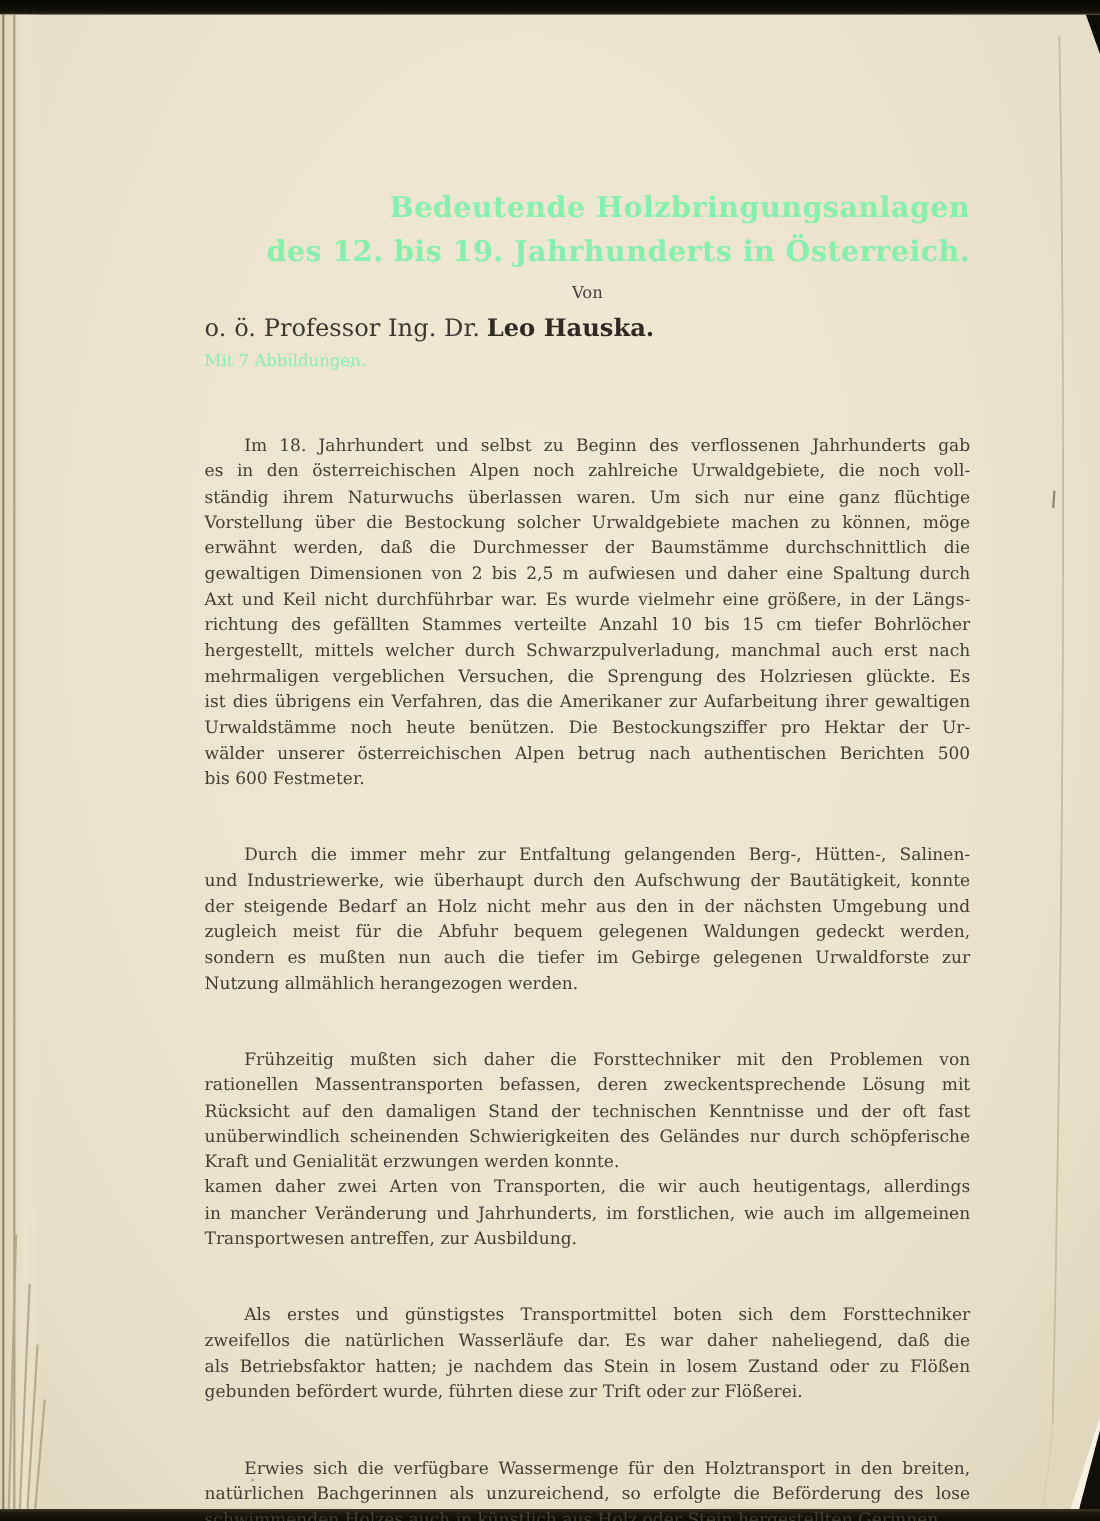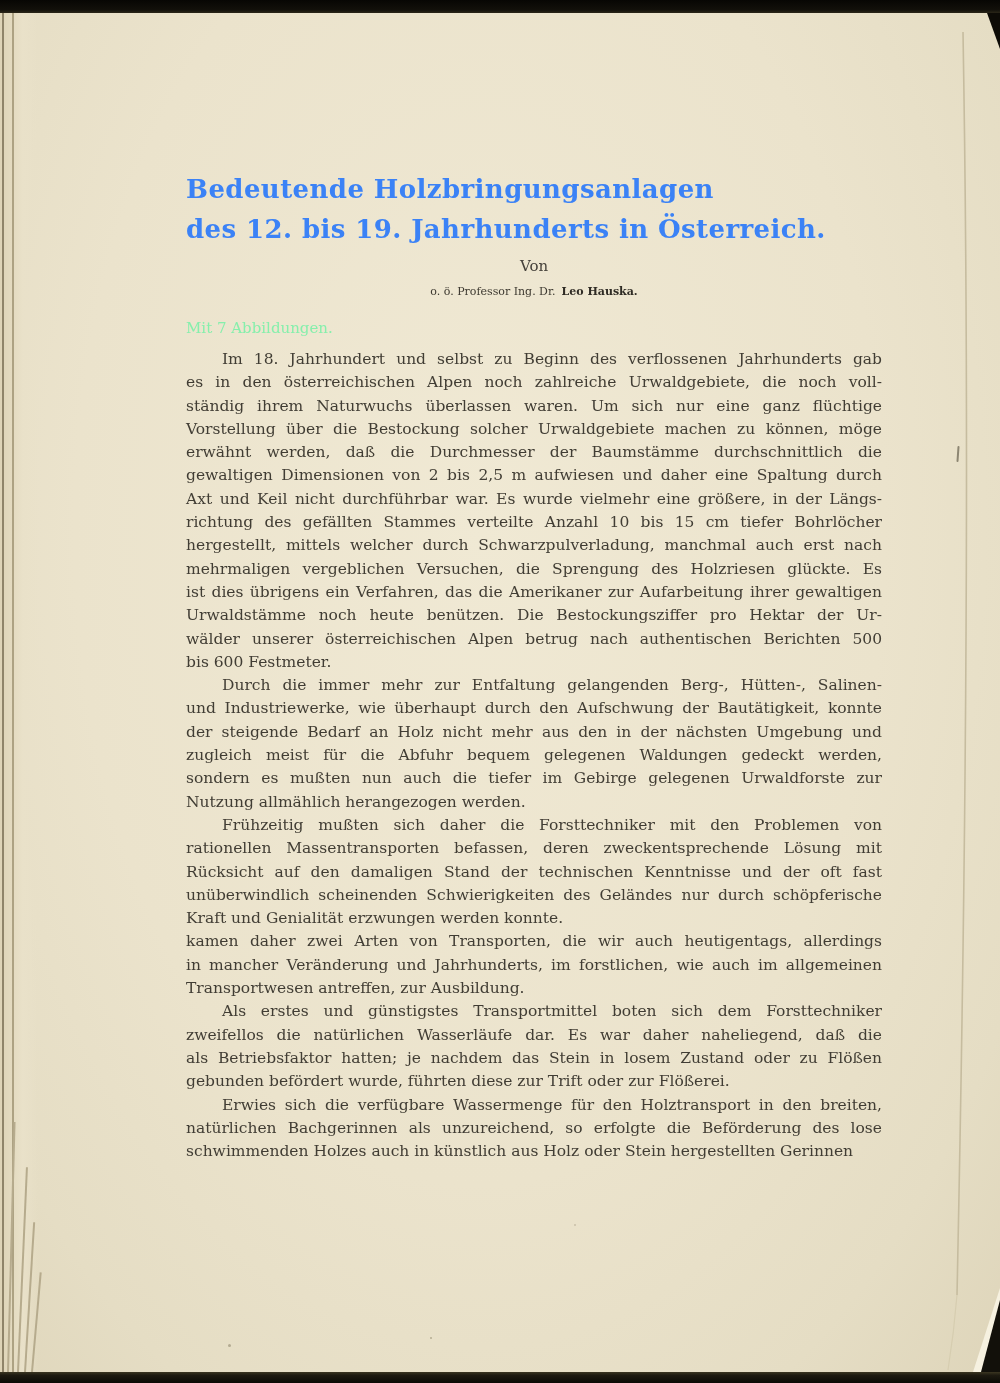--- a/index.html
+++ b/index.html
@@ -32,29 +32,29 @@
   .corner-br-hl { position:absolute; bottom:11px; right:0; width:27px; height:84px;
     background:#f6f1e0; clip-path:polygon(100% 0,100% 100%,0 100%); }
   .corner-br { position:absolute; bottom:11px; right:0; width:19px; height:72px;
     background:#12100a; clip-path:polygon(100% 0,100% 100%,0 100%); }
   .band-top { position:absolute; left:0; right:0; top:0; height:13px;
     background:linear-gradient(180deg,#070603 0%, #12100a 75%, #2a2618 100%); }
   .band-bottom { position:absolute; left:0; right:0; bottom:0; height:11px;
     background:linear-gradient(0deg,#0b0a05 0%, #1d1a10 70%, #3b3621 100%); }
   
   .textblock { position:absolute; left:186px; width:696px; top:0; color:#413d34; }
-  .title { position:absolute; top:169px; width:100%; text-align:left;
-    font-weight:bold; font-size:26px; line-height:40px; color:#3b82f6; letter-spacing:.4px; }
+  .title { position:absolute; top:169px; width:100%; text-align:right;
+    font-weight:bold; font-size:26px; line-height:40px; color:#86efac; letter-spacing:.4px; }
   .von { position:absolute; top:257px; width:100%; text-align:center; font-size:15px; color:#45413a; }
-  .byline { position:absolute; top:285px; width:100%; text-align:center; font-size:11px; color:#3d3930; }
+  .byline { position:absolute; top:285px; width:100%; font-size:22px; color:#3d3930; }
   .byline .name { font-weight:bold; margin-left:6px; color:#2f2b24; }
   .note { position:absolute; top:319px; width:100%; text-align:left; font-size:15px; color:#86efac; }
   .bodytext { position:absolute; top:348px; width:100%; font-size:15.5px; line-height:23.3px; }
   .line { text-align:justify; text-align-last:justify; white-space:normal; }
-  .line.first { text-indent:36px; }
+  .line.first { text-indent:36px;margin-top:46px; }
   .line.last { text-align-last:left; }
   
   .mark-tick { position:absolute; left:957px; top:446px; width:2px; height:16px;
     background:#6e6754; opacity:.75; border-radius:1px; transform:rotate(4deg); }
   .speck { position:absolute; width:3px; height:3px; border-radius:50%; background:#8a8268; opacity:.55; }
   .sp1 { left:228px; top:1344px; }
   .sp2 { left:430px; top:1337px; width:2px; height:2px; }
   .sp3 { left:574px; top:1224px; width:2px; height:2px; opacity:.35; }
 </style>
 </head>

